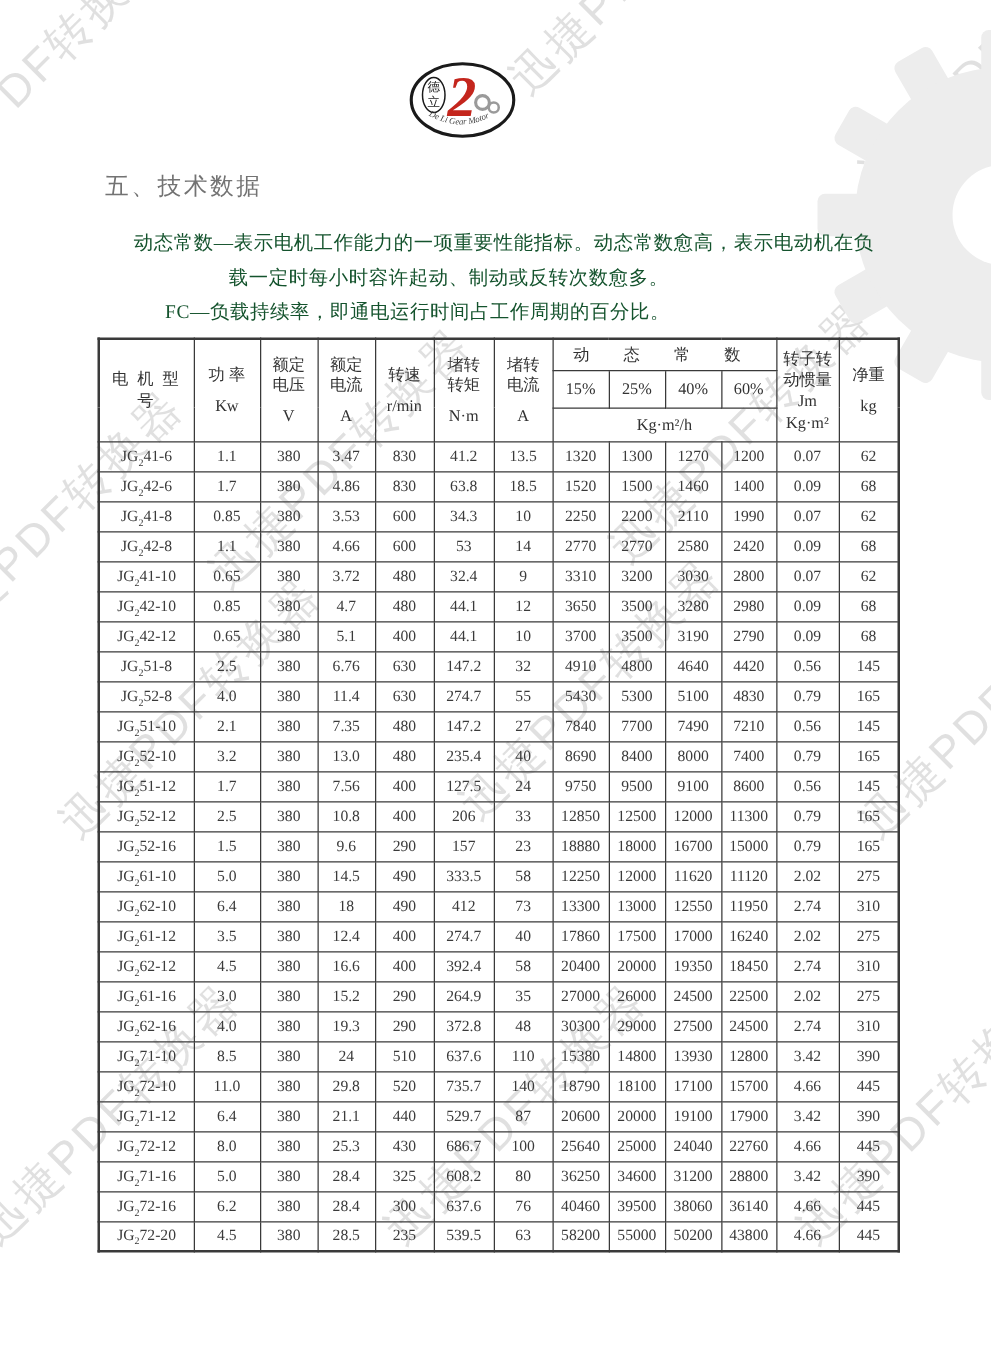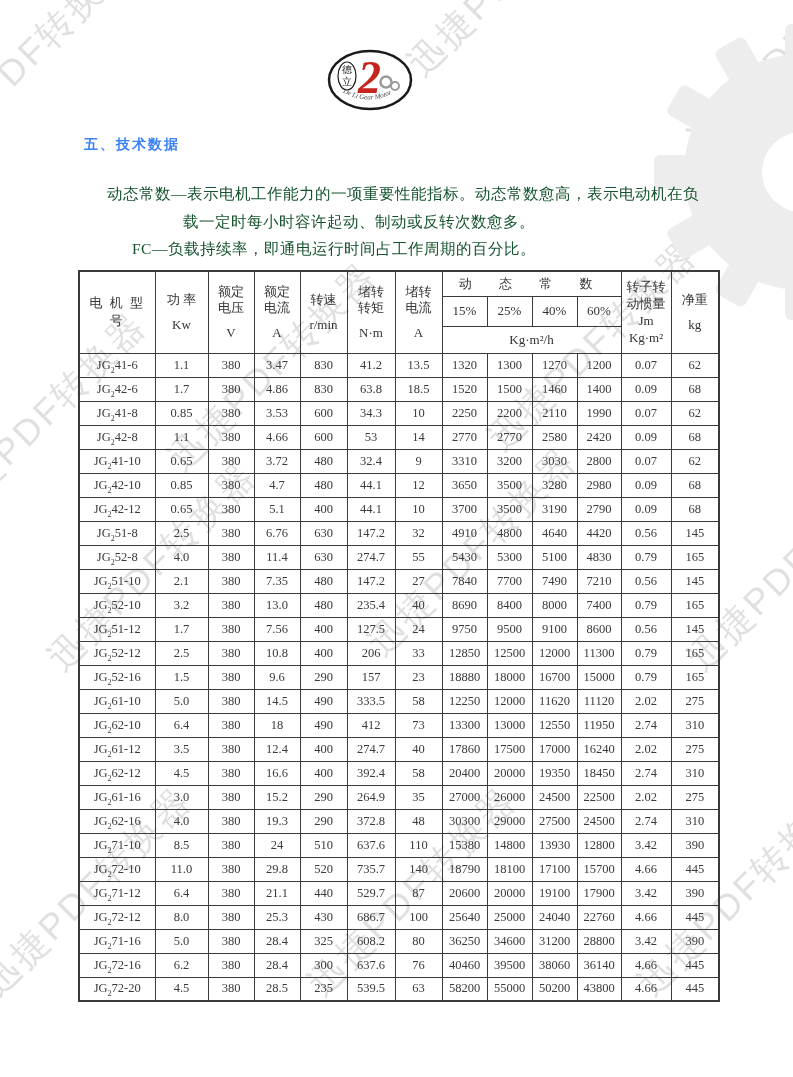--- a/index.html
+++ b/index.html
@@ -30,21 +30,21 @@
   }
   .company-en {
     margin-top:7px;
     font-family:"Liberation Sans","DejaVu Sans",sans-serif;
     font-size:10.5px; letter-spacing:1.2px; color:#8f8f8f; white-space:nowrap;
   }
   
   .section-title {
     position:absolute; left:84px; top:136px;
     font-family:"Liberation Sans","DejaVu Sans",sans-serif;
-    font-weight:bold; font-size:14px; letter-spacing:2px; color:#3b82f6;
+    font-weight:normal; font-size:19px; letter-spacing:2px; color:#737373;
     white-space:nowrap;
   }
   .para { position:absolute; font-size:15.5px; color:#14532d; letter-spacing:0.5px; white-space:nowrap; }
   .p1l1 { left:107px; top:184px; }
   .p1l2 { left:183px; top:212px; }
   .p2   { left:107px; top:239px;margin-left:25px; }
   
   .spec-table {
     position:absolute; left:78px; top:270px; width:640px;
     border-collapse:collapse; table-layout:fixed;

